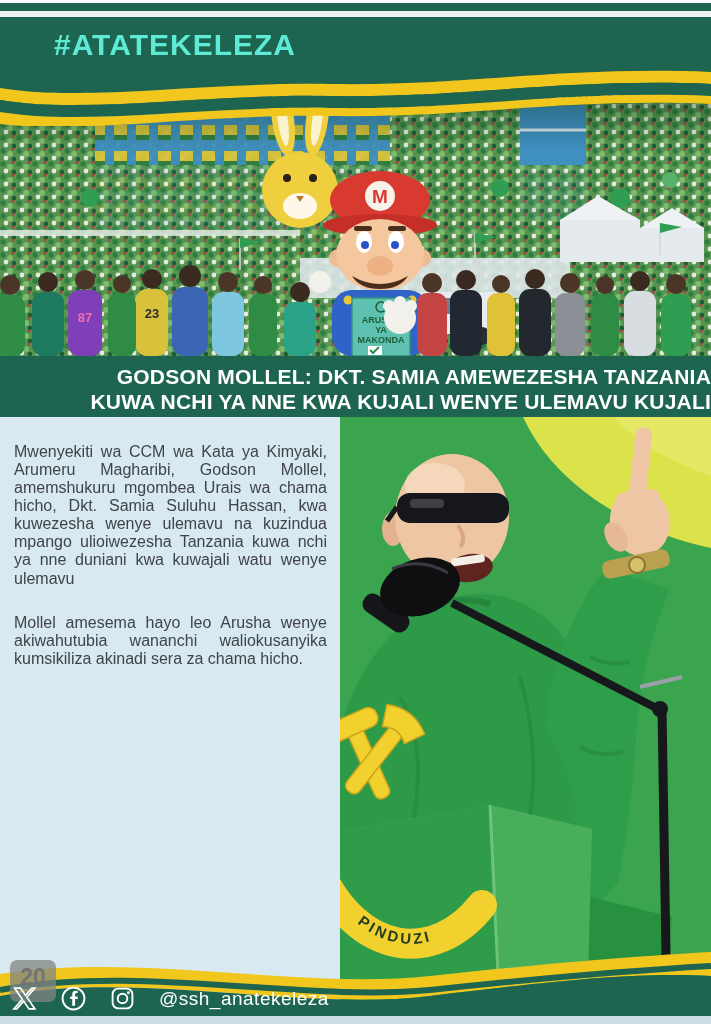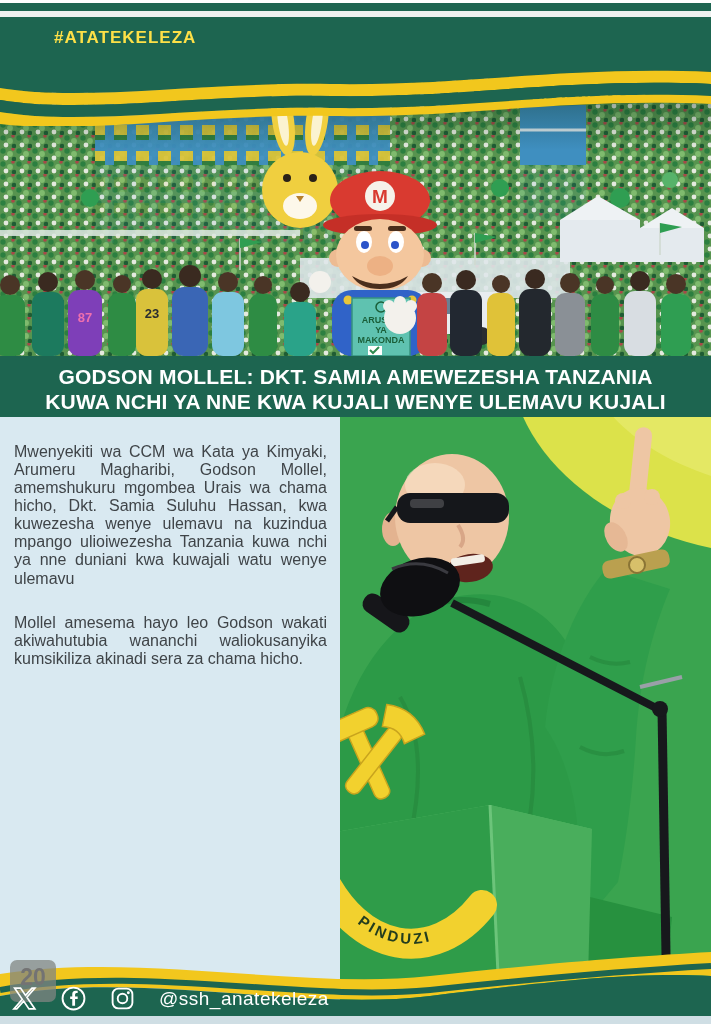--- a/index.html
+++ b/index.html
@@ -8,31 +8,31 @@
   .page *{box-sizing:border-box;}
   svg text{font-family:"Liberation Sans",sans-serif;}
 
   
   .top-sliver{position:absolute;top:0;left:0;width:711px;height:3px;background:#fdfefd;}
   .top-greenbar{position:absolute;top:3px;left:0;width:711px;height:8px;background:#1d6550;}
   .top-whitegap{position:absolute;top:11px;left:0;width:711px;height:6px;background:#eef1ef;}
 
   
   .hashtag-bar{position:absolute;top:17px;left:0;width:711px;height:53px;background:#1d6550;}
-  .hashtag{position:absolute;left:54px;top:11px;color:#fde047;font-size:17px;font-weight:800;
+  .hashtag{position:absolute;left:54px;top:11px;color:#5eead4;font-size:30px;font-weight:800;
            letter-spacing:1px;}
 
   
   .hero{position:absolute;top:70px;left:0;width:711px;height:286px;background:#57944f;}
   .hero .crowd{position:absolute;top:0;left:0;}
   .top-ribbon{position:absolute;top:-8px;left:0;}
 
   
   .headline{position:absolute;top:356px;left:0;width:711px;height:61px;background:#1d6550;
-            color:#fff;text-align:center;padding-top:8px;}
+            color:#fff;text-align:right;padding-top:8px;}
   .headline div{font-size:21px;font-weight:800;line-height:25px;letter-spacing:.2px;}
 
   
   .content{position:absolute;top:417px;left:0;width:711px;height:753px;}
   .article{position:absolute;left:0;top:0;width:340px;height:599px;background:#d9e9f1;
            padding:26px 13px 0 14px;}
   .article p{margin:0 0 26px 0;font-size:16px;line-height:1.13;color:#3f4448;
              text-align:justify;text-justify:inter-word;}
   .speaker{position:absolute;left:340px;top:0;width:371px;height:599px;background:#3aa44f;}
 
@@ -264,21 +264,21 @@
   </div>
 
   <div class="headline">
     <div>GODSON MOLLEL: DKT. SAMIA AMEWEZESHA TANZANIA</div>
     <div>KUWA NCHI YA NNE KWA KUJALI WENYE ULEMAVU KUJALI</div>
   </div>
 
   <div class="content">
     <div class="article">
       <p>Mwenyekiti wa CCM wa Kata ya Kimyaki, Arumeru Magharibi, Godson Mollel, amemshukuru mgombea Urais wa chama hicho, Dkt. Samia Suluhu Hassan, kwa kuwezesha wenye ulemavu na kuzindua mpango ulioiwezesha Tanzania kuwa nchi ya nne duniani kwa kuwajali watu wenye ulemavu</p>
-      <p>Mollel amesema hayo leo Godson wakati akiwahutubia wananchi waliokusanyika kumsikiliza akinadi sera za chama hicho.</p>
+      <p>Mollel amesema hayo leo Arusha wenye akiwahutubia wananchi waliokusanyika kumsikiliza akinadi sera za chama hicho.</p>
     </div>
 
     <div class="speaker">
       <svg width="371" height="599" viewBox="0 0 371 599">
         <rect x="0" y="0" width="371" height="599" fill="#3aa44f"></rect>
 
         <ellipse cx="455" cy="-60" rx="285" ry="200" fill="#dce24a"></ellipse>
         <ellipse cx="475" cy="-85" rx="238" ry="160" fill="#e6ea6a" opacity=".8"></ellipse>
 
         <path d="M-5,599 V330 C15,245 60,195 115,180 C170,168 222,196 242,258 C262,325 266,440 250,530 L243,599 Z" fill="#2c9a47"></path>

